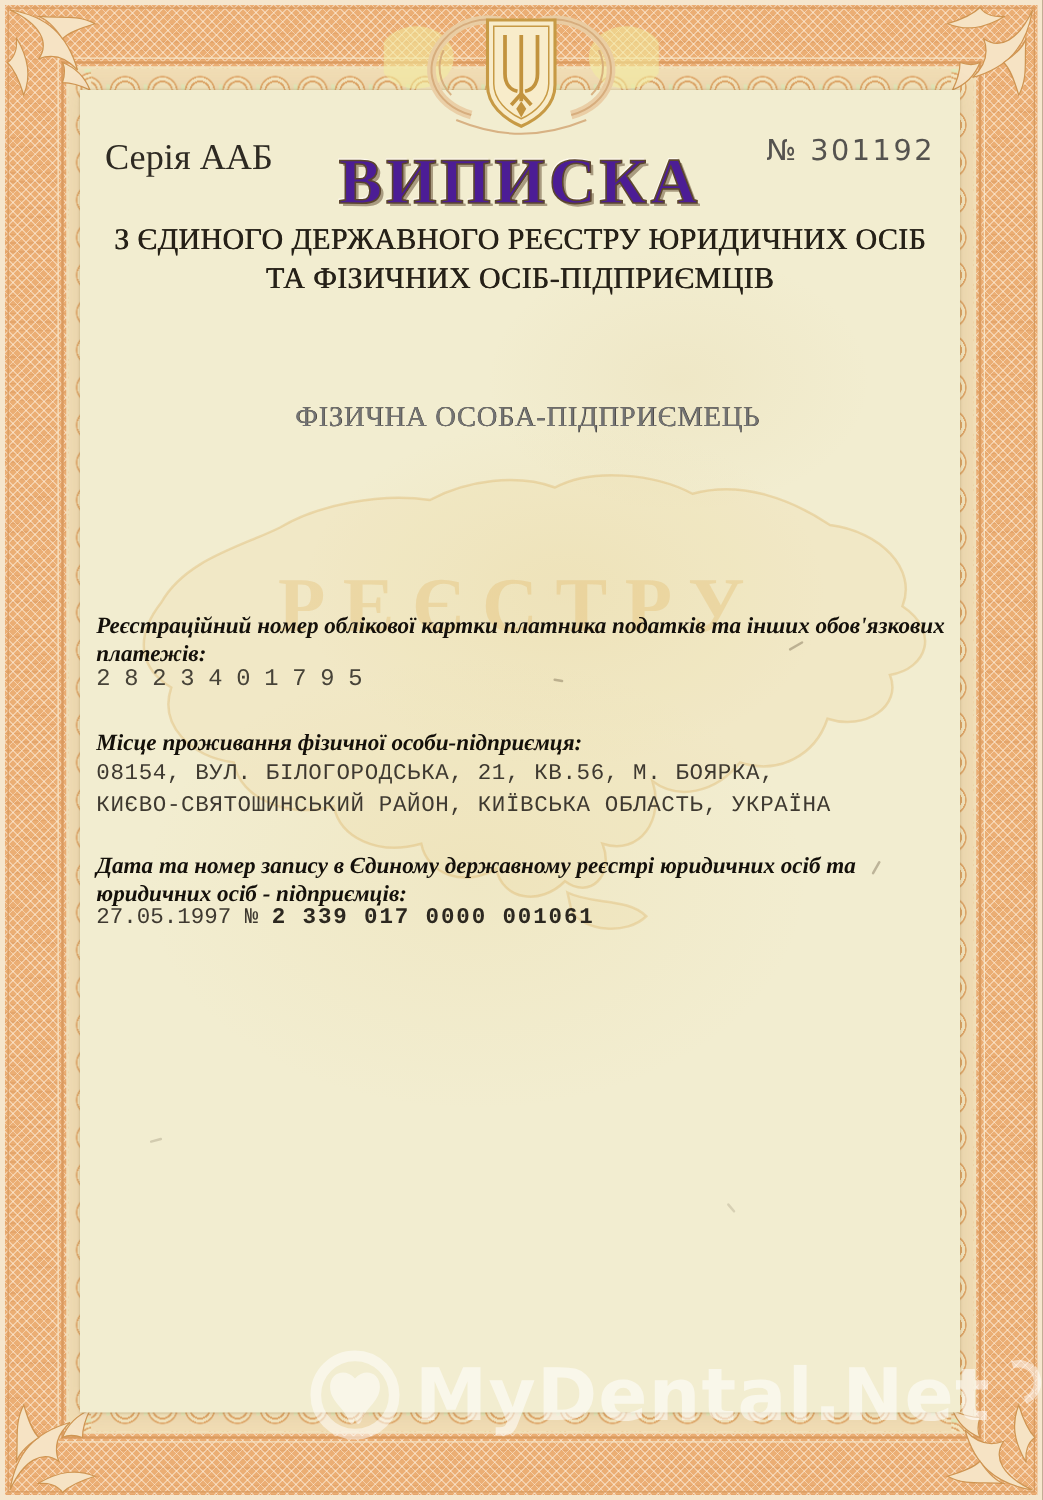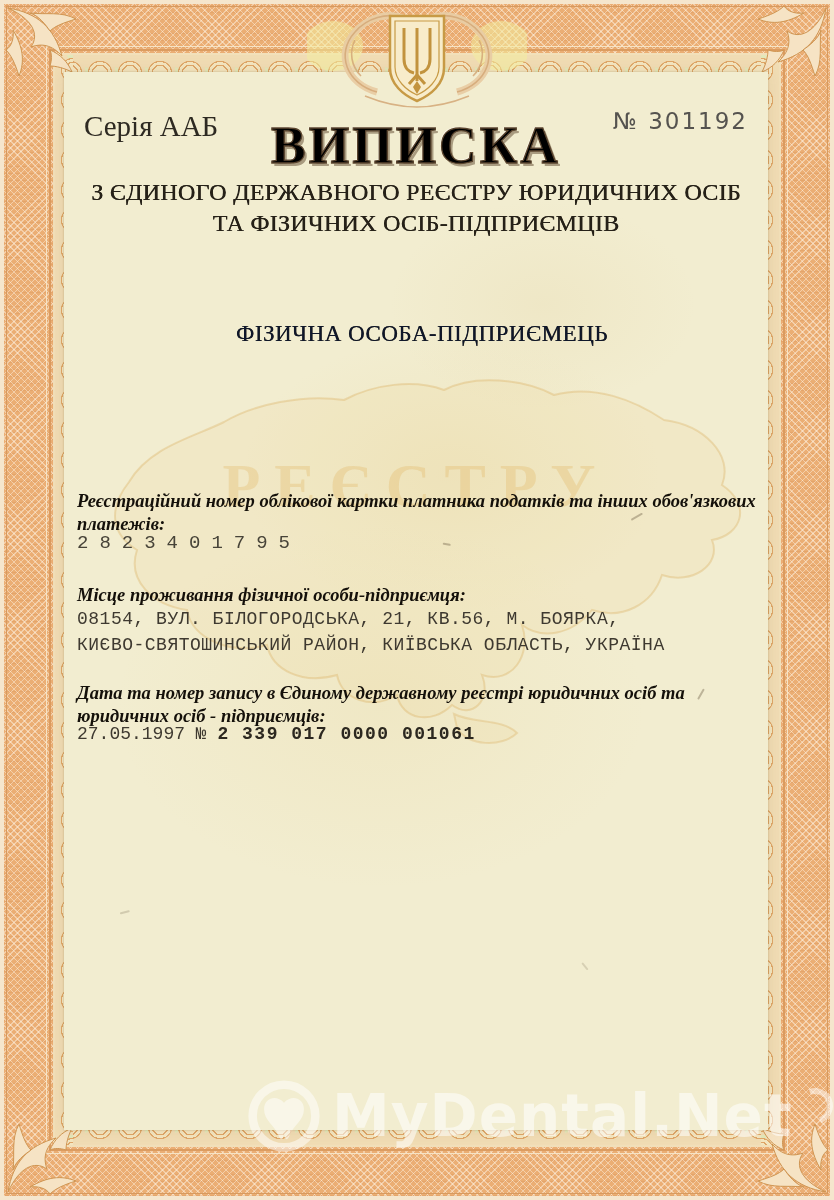--- a/index.html
+++ b/index.html
@@ -65,27 +65,27 @@
       radial-gradient(300px 200px at 55% 38%, rgba(224,196,120,.16), transparent 70%),
       radial-gradient(380px 260px at 45% 60%, rgba(224,196,120,.13), transparent 70%),
       radial-gradient(220px 150px at 68% 22%, rgba(210,180,110,.10), transparent 70%);}
 
   
   .serial{position:absolute;left:20px;top:38px;font-size:29px;color:#2e2a22;}
   .docnum{position:absolute;right:20px;top:36px;font-family:"DejaVu Sans",sans-serif;
     font-size:23px;color:#55534f;letter-spacing:2px;}
   .title{position:absolute;left:0;right:0;top:44px;text-align:center;
     font-weight:bold;font-size:52px;letter-spacing:3px;
-    color:#000000;-webkit-text-stroke:1.3px #5b452e;
+    color:#4c1d95;-webkit-text-stroke:1.3px #5b452e;
     text-shadow:2.5px 2.5px 0 rgba(96,74,48,.5), -1px -1px 0 rgba(255,250,240,.9);}
   .sub{position:absolute;left:0;right:0;text-align:center;white-space:nowrap;
     font-size:24px;color:#262118;text-shadow:.4px 0 0 #262118;letter-spacing:.3px;}
   .sub1{top:107px;} .sub2{top:138px;}
   .etype{position:absolute;left:12px;right:0;top:249px;text-align:center;white-space:nowrap;
-    font-size:23px;color:#0f172a;text-shadow:.3px 0 0 #2a251c;letter-spacing:.5px;}
+    font-size:23px;color:#737373;text-shadow:.3px 0 0 #2a251c;letter-spacing:.5px;}
   .ename{position:absolute;left:0;right:0;top:278px;text-align:center;white-space:nowrap;
     font-size:23px;font-weight:bold;color:#1d1910;letter-spacing:.6px;}
   .sec-label{position:absolute;left:13px;width:692px;
     font-style:italic;font-weight:bold;font-size:18.5px;line-height:23px;color:#14100a;}
   .sec1{top:418px;} .sec2{top:512px;} .sec3{top:610px;}
   .mono{font-family:"Liberation Mono","DejaVu Sans Mono",monospace;}
   .val1{position:absolute;left:13px;top:460px;font-size:19px;letter-spacing:11px;color:#474338;}
   .val2{position:absolute;left:13px;top:534px;font-size:18px;line-height:26px;color:#3e3930;letter-spacing:.5px;}
   .val3{position:absolute;left:13px;top:652px;font-size:18px;color:#3e3930;}
   .val3 .num{font-weight:bold;letter-spacing:1.5px;color:#2c2820;}

